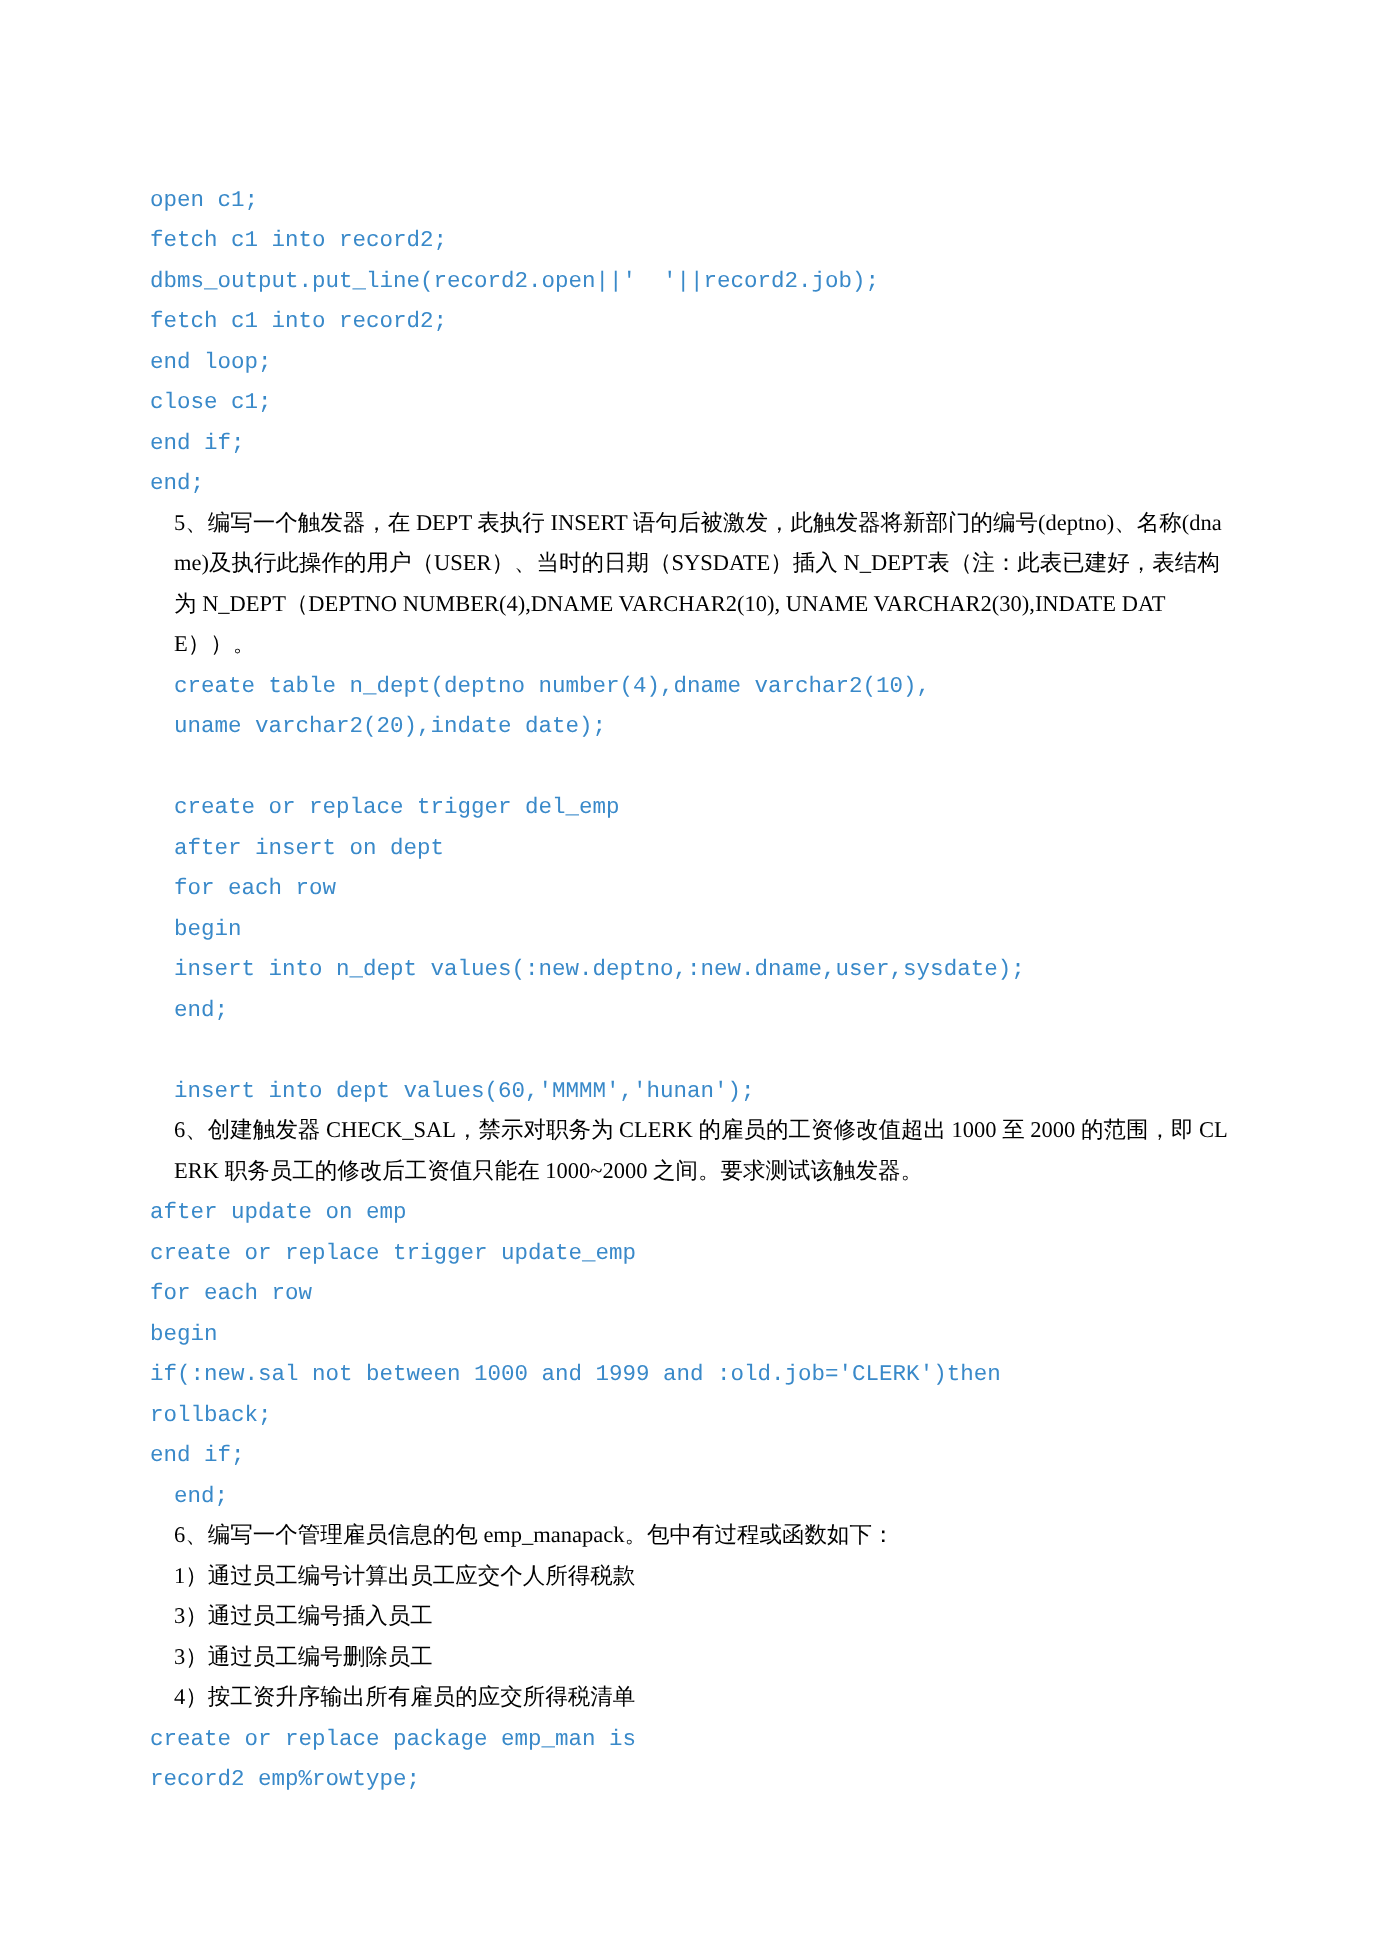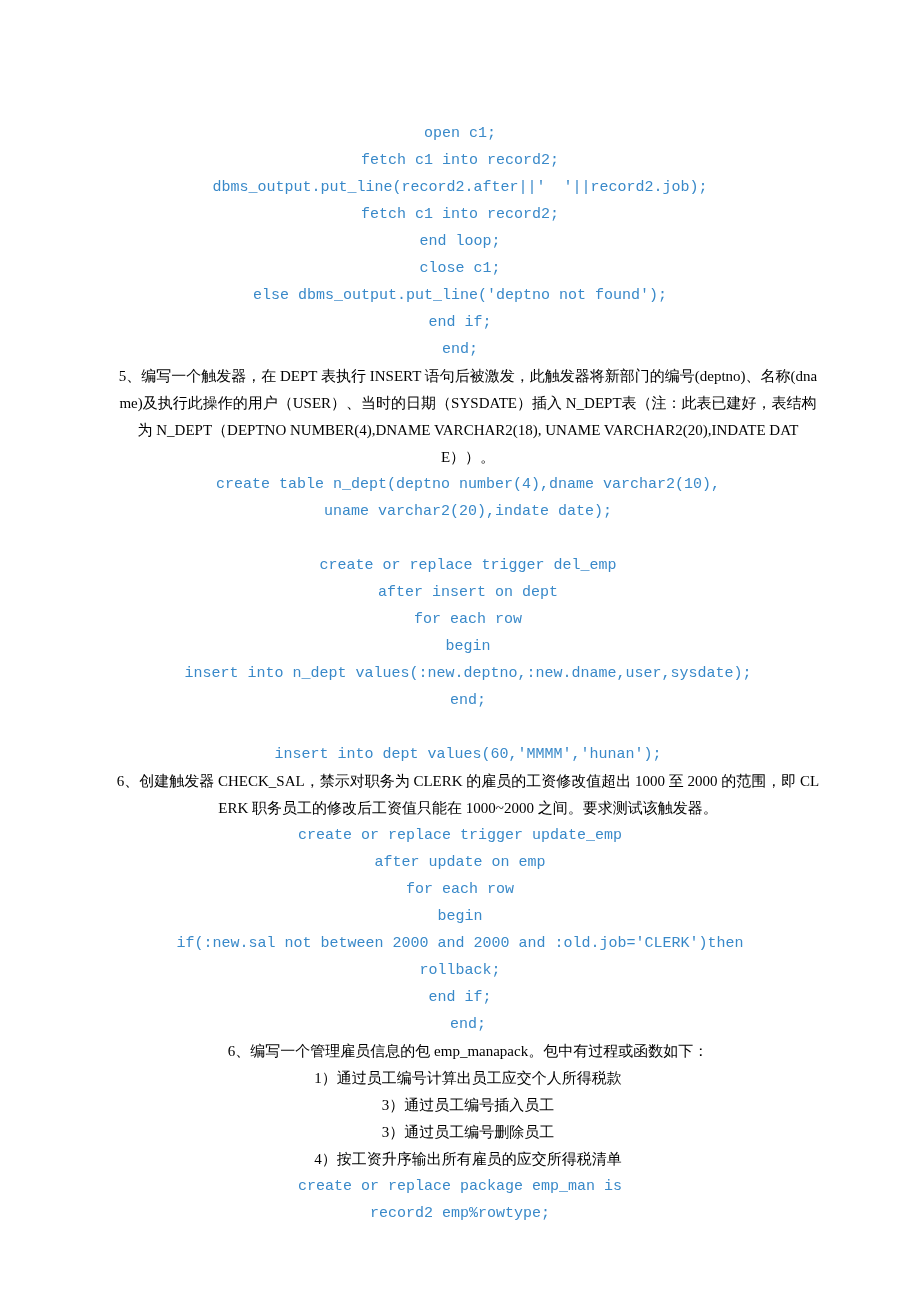--- a/index.html
+++ b/index.html
@@ -12,21 +12,20 @@
   .page {
     padding: 120px 100px 100px 100px;
     box-sizing: border-box;
     width: 920px;
   }
   .line {
     font-size: 15px;
     line-height: 27px;
     white-space: pre-wrap;
     word-break: break-all;
-    text-align: center;
   }
   .code {
     font-family: "Courier New", monospace;
     color: #3989c9;
     font-size: 15px;
   }
   .text {
     color: #000000;
     font-family: "SimSun", "Microsoft YaHei", serif;
     font-size: 15px;
@@ -34,45 +33,44 @@
   .indent {
     padding-left: 16px;
   }
 </style>
 </head>
 <body>
 
 <div class="page" id="container">
     <div class="line code">open c1;</div>
     <div class="line code">fetch c1 into record2;</div>
-    <div class="line code">dbms_output.put_line(record2.after||'  '||record2.job);</div>
+    <div class="line code">dbms_output.put_line(record2.open||'  '||record2.job);</div>
     <div class="line code">fetch c1 into record2;</div>
     <div class="line code">end loop;</div>
     <div class="line code">close c1;</div>
-    <div class="line code">else dbms_output.put_line('deptno not found');</div>
     <div class="line code">end if;</div>
     <div class="line code">end;</div>
-    <div class="line text indent">5、编写一个触发器，在 DEPT 表执行 INSERT 语句后被激发，此触发器将新部门的编号(deptno)、名称(dname)及执行此操作的用户（USER）、当时的日期（SYSDATE）插入 N_DEPT表（注：此表已建好，表结构为 N_DEPT（DEPTNO NUMBER(4),DNAME VARCHAR2(18), UNAME VARCHAR2(20),INDATE DATE））。</div>
+    <div class="line text indent">5、编写一个触发器，在 DEPT 表执行 INSERT 语句后被激发，此触发器将新部门的编号(deptno)、名称(dname)及执行此操作的用户（USER）、当时的日期（SYSDATE）插入 N_DEPT表（注：此表已建好，表结构为 N_DEPT（DEPTNO NUMBER(4),DNAME VARCHAR2(10), UNAME VARCHAR2(30),INDATE DATE））。</div>
     <div class="line code indent">create table n_dept(deptno number(4),dname varchar2(10),</div>
     <div class="line code indent">uname varchar2(20),indate date);</div>
     <div class="line"> </div>
     <div class="line code indent">create or replace trigger del_emp</div>
     <div class="line code indent">after insert on dept</div>
     <div class="line code indent">for each row</div>
     <div class="line code indent">begin</div>
     <div class="line code indent">insert into n_dept values(:new.deptno,:new.dname,user,sysdate);</div>
     <div class="line code indent">end;</div>
     <div class="line"> </div>
     <div class="line code indent">insert into dept values(60,'MMMM','hunan');</div>
     <div class="line text indent">6、创建触发器 CHECK_SAL，禁示对职务为 CLERK 的雇员的工资修改值超出 1000 至 2000 的范围，即 CLERK 职务员工的修改后工资值只能在 1000~2000 之间。要求测试该触发器。</div>
+    <div class="line code">after update on emp</div>
     <div class="line code">create or replace trigger update_emp</div>
-    <div class="line code">after update on emp</div>
     <div class="line code">for each row</div>
     <div class="line code">begin</div>
-    <div class="line code">if(:new.sal not between 2000 and 2000 and :old.job='CLERK')then</div>
+    <div class="line code">if(:new.sal not between 1000 and 1999 and :old.job='CLERK')then</div>
     <div class="line code">rollback;</div>
     <div class="line code">end if;</div>
     <div class="line code indent">end;</div>
     <div class="line text indent">6、编写一个管理雇员信息的包 emp_manapack。包中有过程或函数如下：</div>
     <div class="line text indent">1）通过员工编号计算出员工应交个人所得税款</div>
     <div class="line text indent">3）通过员工编号插入员工</div>
     <div class="line text indent">3）通过员工编号删除员工</div>
     <div class="line text indent">4）按工资升序输出所有雇员的应交所得税清单</div>
     <div class="line code">create or replace package emp_man is</div>
     <div class="line code">record2 emp%rowtype;</div>

